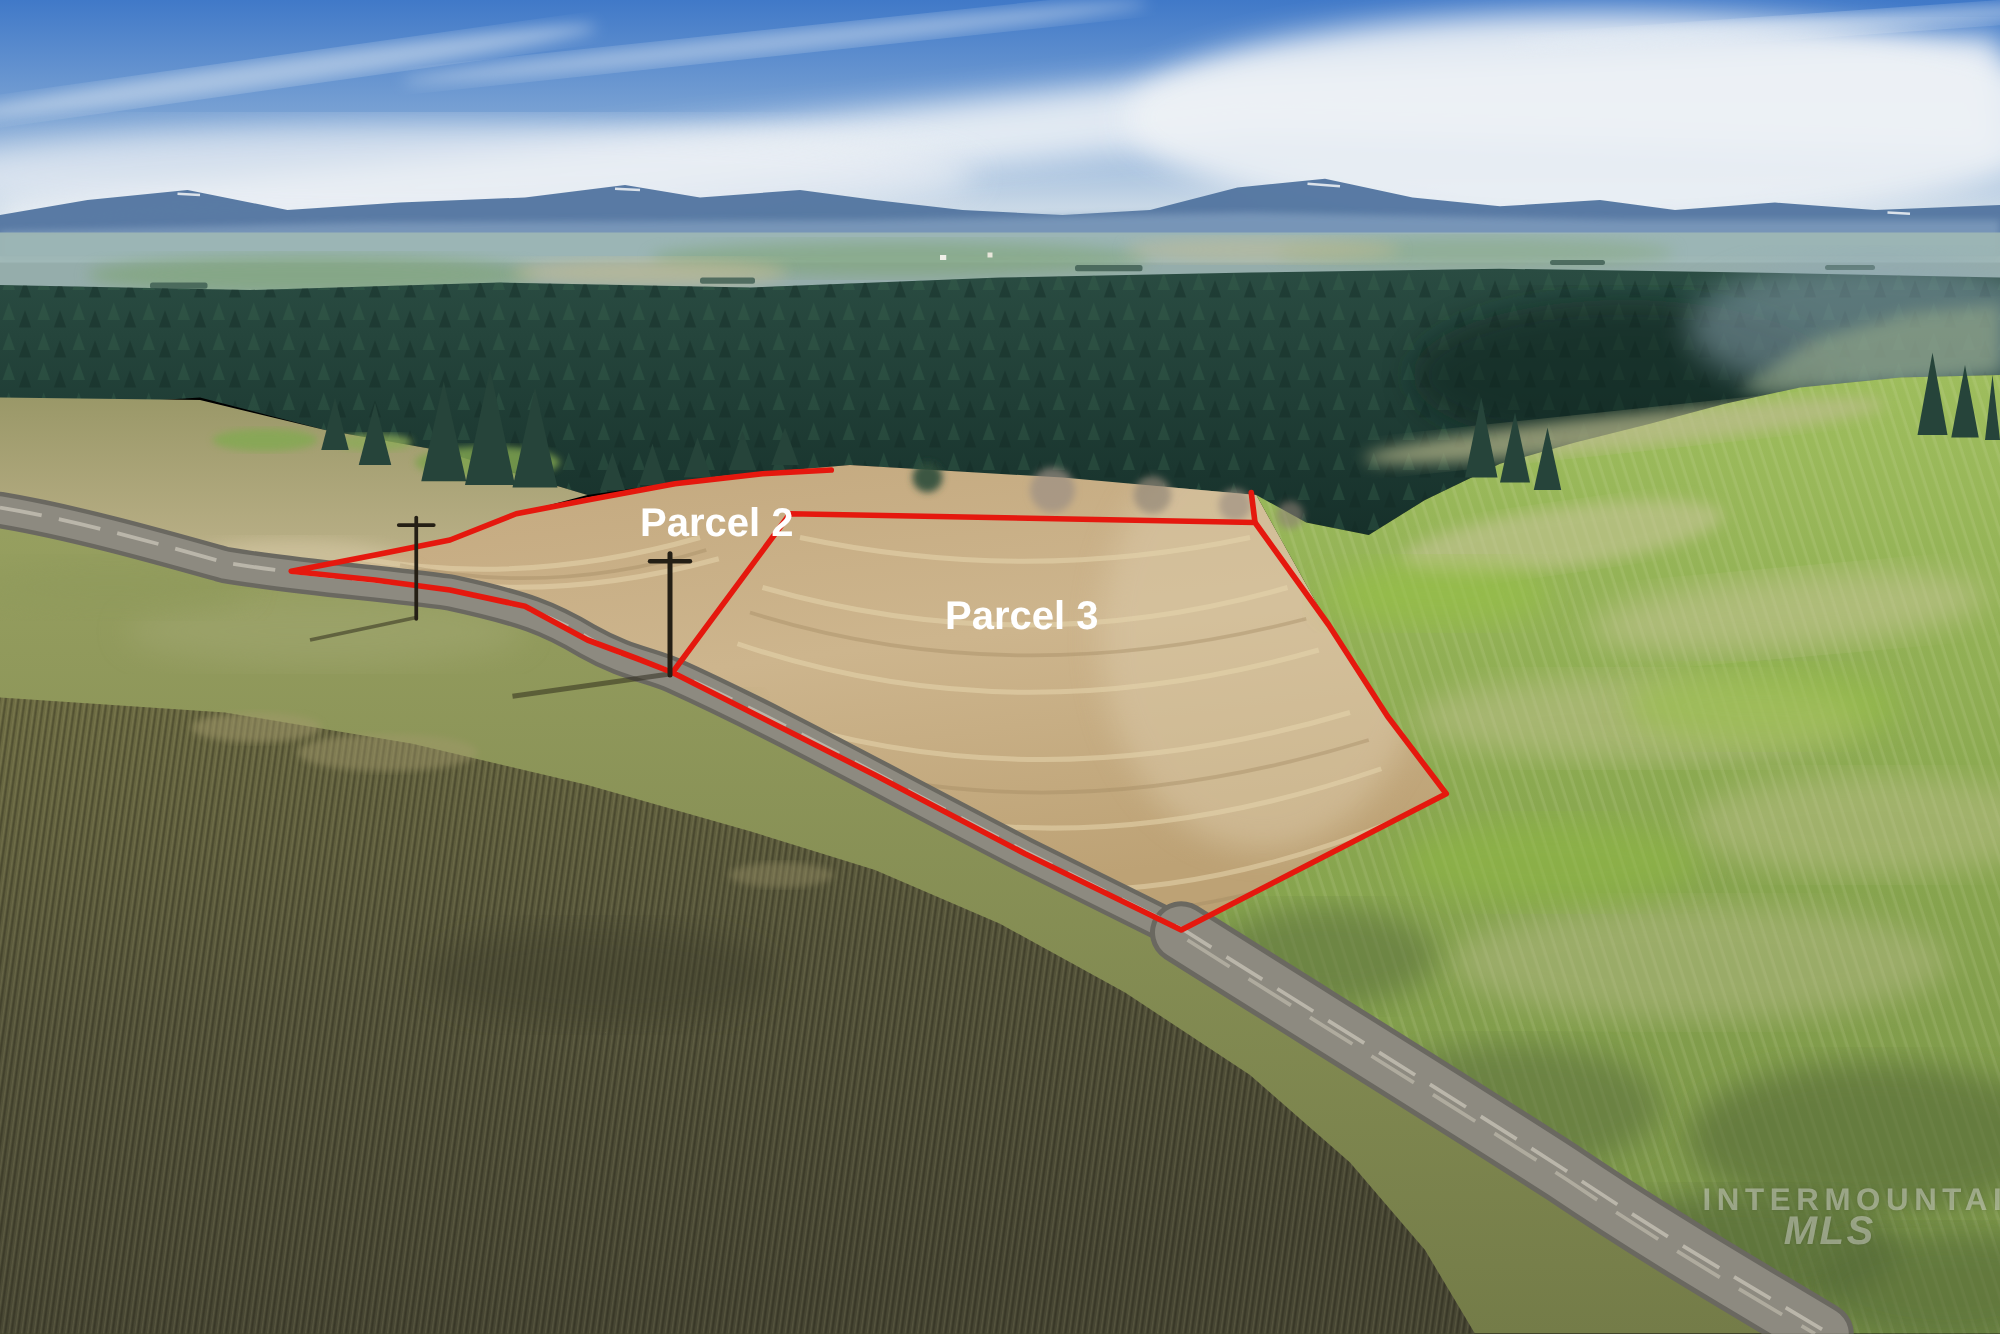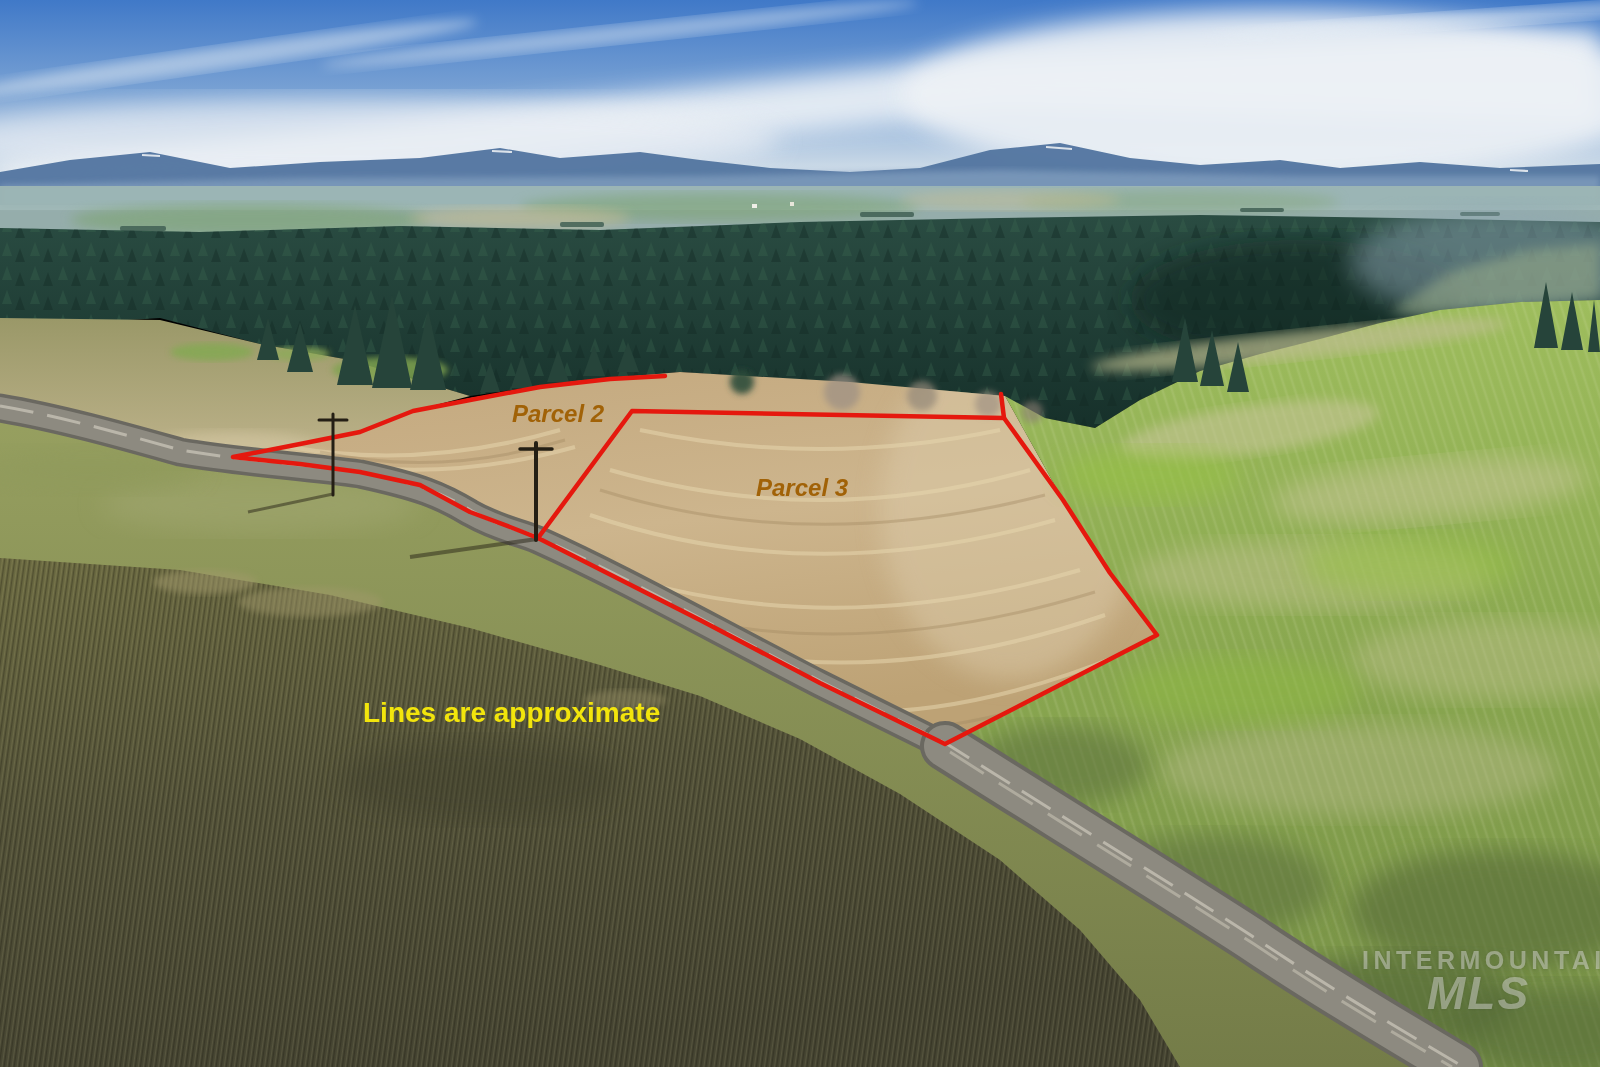--- a/index.html
+++ b/index.html
@@ -1,26 +1,26 @@
 <!DOCTYPE html>
 <html><head>
 <meta charset="utf-8">
 <style>
   html,body{margin:0;padding:0;background:#000;}
   #stage{position:relative;width:1600px;height:1067px;overflow:hidden;
          font-family:"Liberation Sans",sans-serif;}
   #scene{position:absolute;left:0;top:0;width:1600px;height:1067px;display:block;}
   .overlay-label{position:absolute;font-weight:700;white-space:nowrap;line-height:1;}
-  .parcel-label{font-size:24px;color:#a16207;font-style:italic;}
+  .parcel-label{font-size:32px;color:#ffffff;}
   #parcel2-label{left:512px;top:402px;}
   #parcel1-label{left:756px;top:476px;}
   #disclaimer-label{left:363px;top:699px;font-size:28px;color:#f2e50c;}
   .wm{position:absolute;color:rgba(255,255,255,0.38);text-shadow:0 0 2px rgba(60,60,50,0.25);}
   #wm-line1{left:1362px;top:946px;font-size:25px;font-weight:600;letter-spacing:4.5px;}
-  #wm-line2{left:1427px;top:966px;font-size:46px;font-weight:700;font-style:italic;letter-spacing:2px;}
+  #wm-line2{left:1427px;top:966px;font-size:32px;font-weight:700;font-style:italic;letter-spacing:2px;}
 </style>
 </head>
 <body>
 
 <div id="stage">
 <svg id="scene" viewBox="0 0 1600 1067" xmlns="http://www.w3.org/2000/svg">
   <defs>
     <linearGradient id="skyG" x1="0" y1="0" x2="0" y2="1">
       <stop offset="0" stop-color="#4079c8"></stop>
       <stop offset="0.45" stop-color="#7ba3d4"></stop>
@@ -256,16 +256,15 @@
     </g>
     <g>
       <line x1="536" y1="443" x2="536" y2="540" stroke-width="4"></line>
       <line x1="520" y1="449" x2="552" y2="449" stroke-width="3.5"></line>
     </g>
   </g>
 </svg>
 
   <div class="overlay-label parcel-label" id="parcel2-label">Parcel 2</div>
   <div class="overlay-label parcel-label" id="parcel1-label">Parcel 3</div>
-  <div class="overlay-label" id="disclaimer-label">Lines are approximate</div>
   <div class="wm" id="wm-line1">INTERMOUNTAIN</div>
   <div class="wm" id="wm-line2">MLS</div>
 </div>
 
 </body></html>

